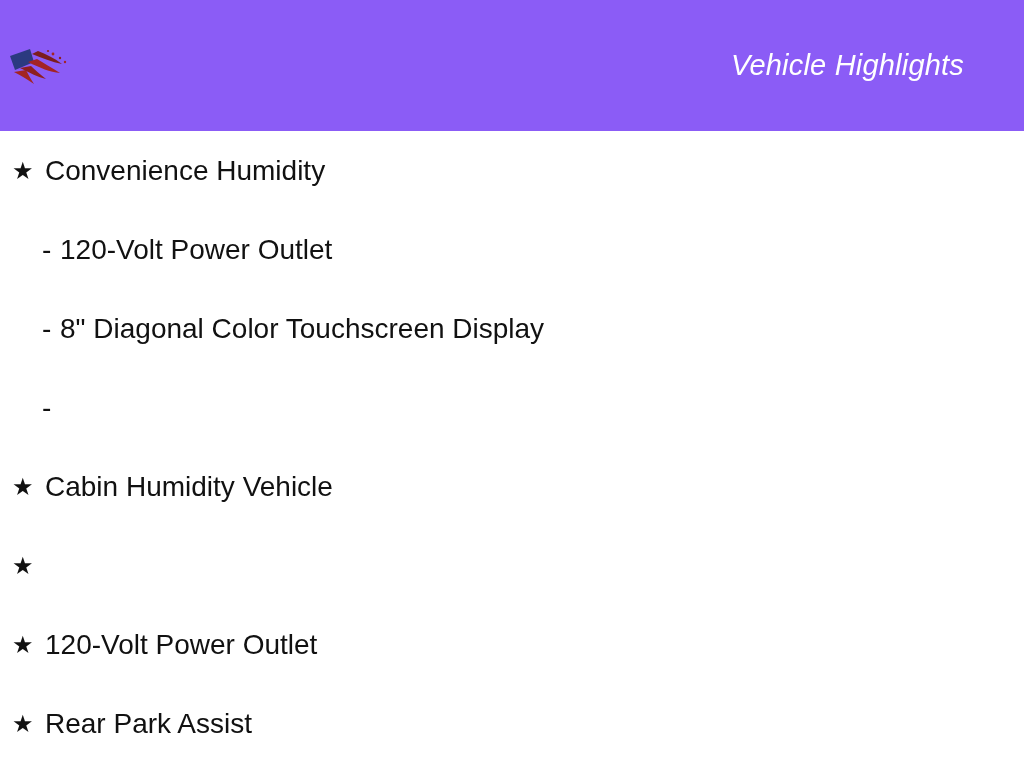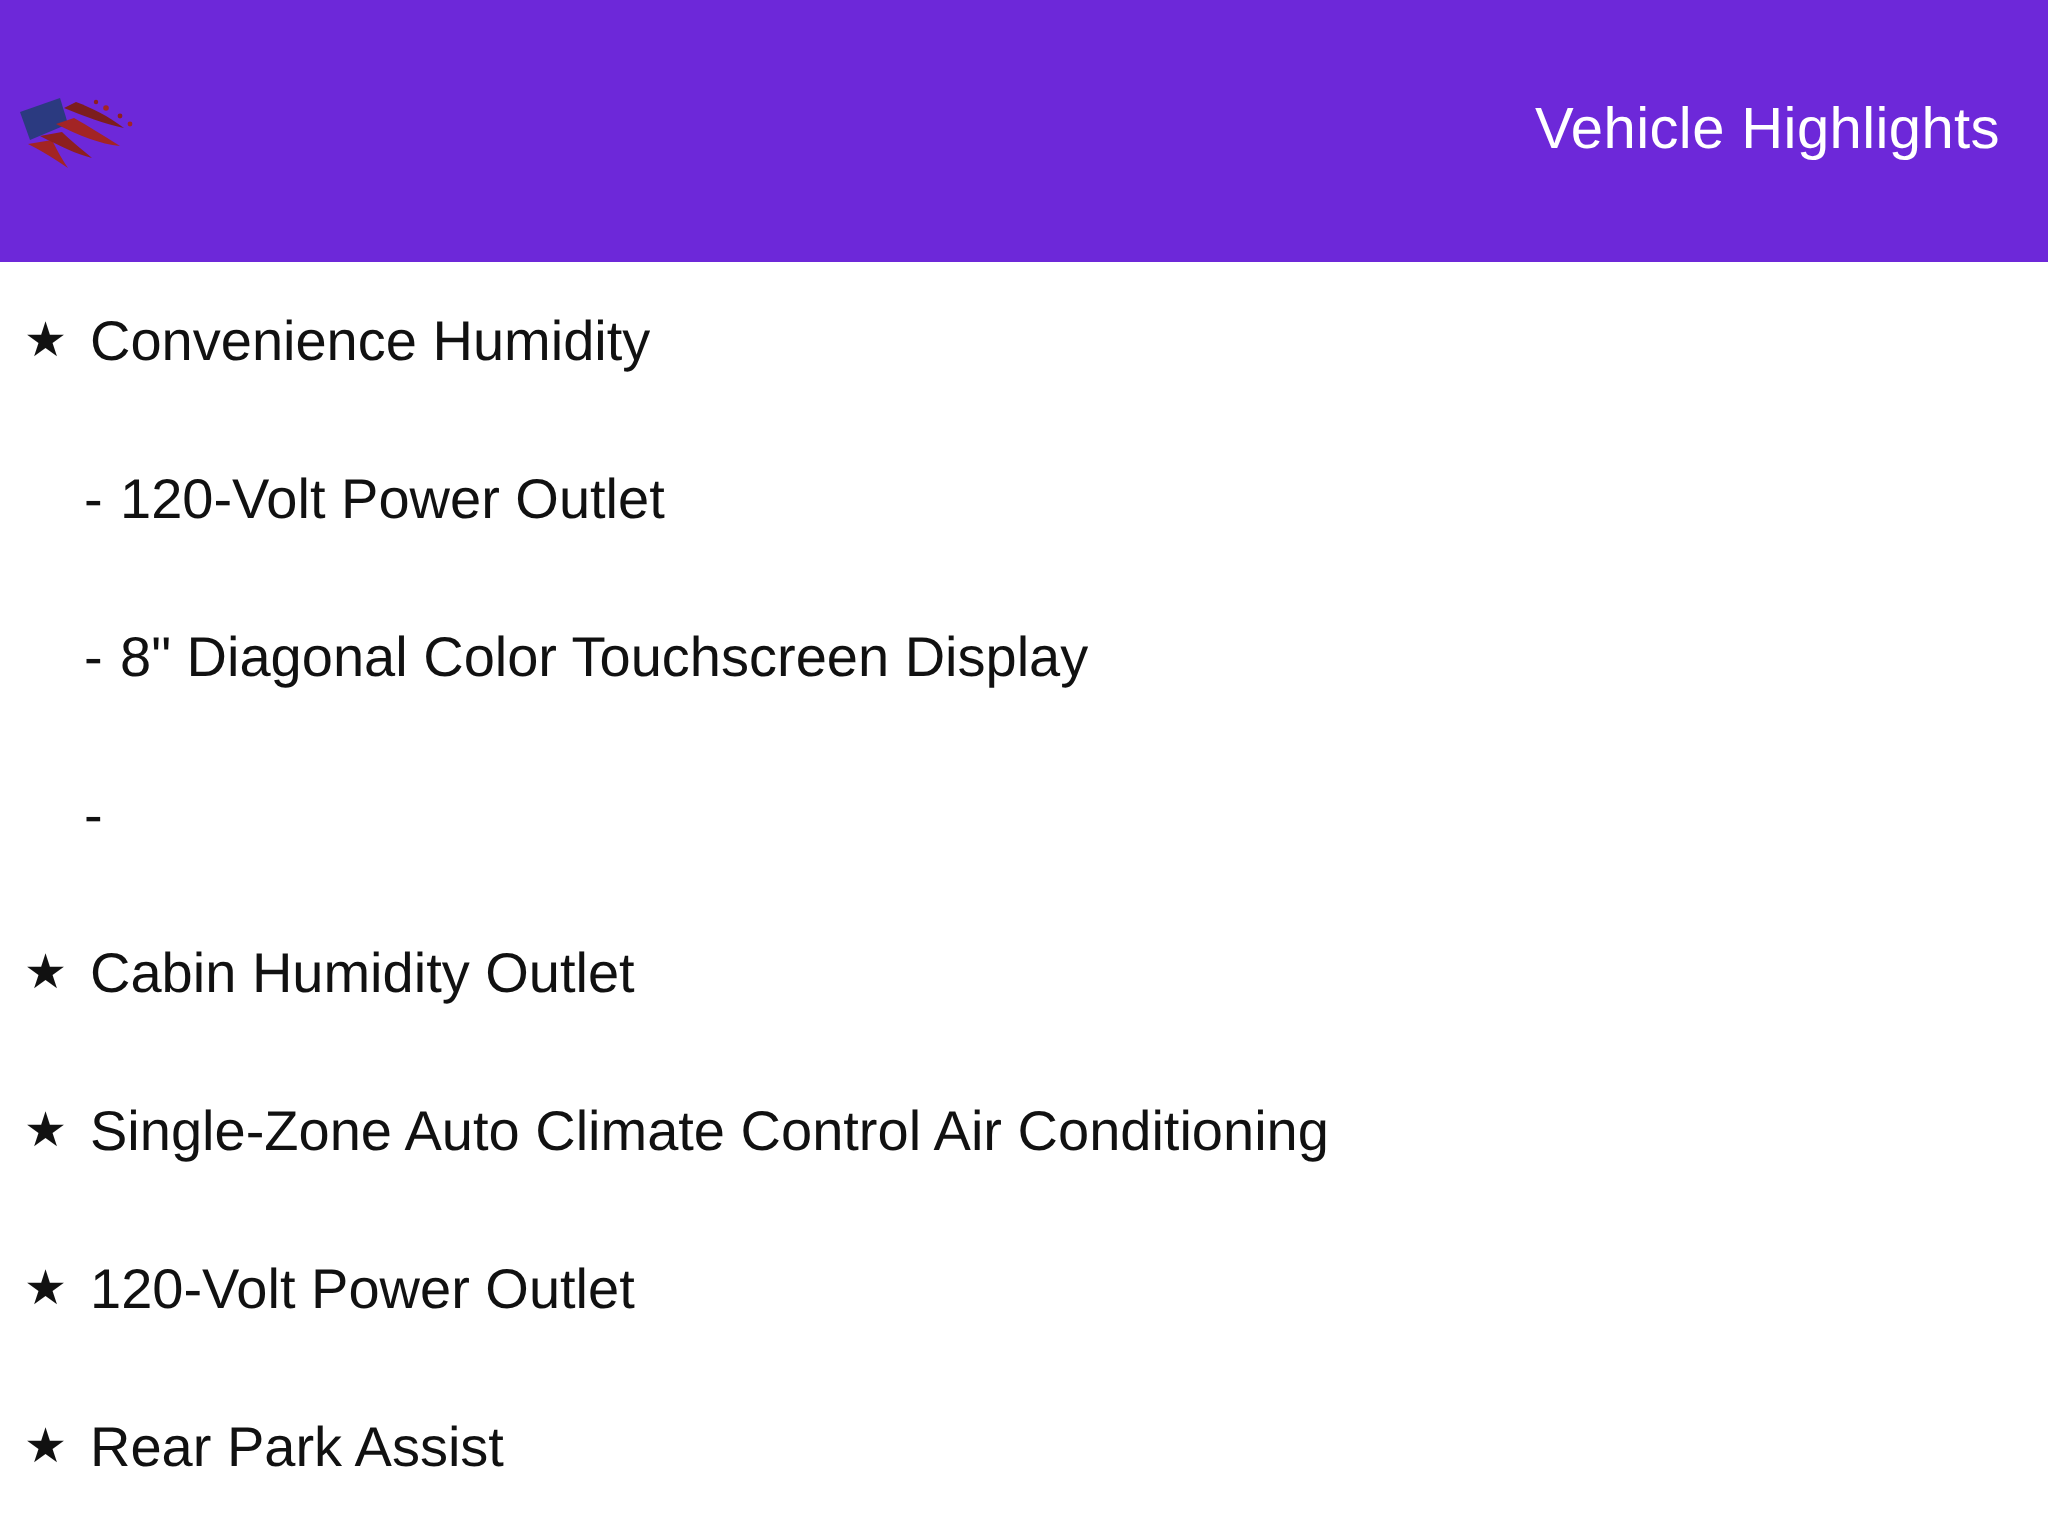--- a/index.html
+++ b/index.html
@@ -8,26 +8,27 @@
     width: 1024px;
     height: 768px;
     background: #ffffff;
     font-family: "Liberation Sans", "DejaVu Sans", sans-serif;
     overflow: hidden;
   }
   .header {
     position: relative;
     width: 100%;
     height: 131px;
-    background: #6d28d9;
+    background: #8b5cf6;
     display: flex;
     align-items: center;
     justify-content: flex-end;
     box-sizing: border-box;
-    padding-right: 24px;
+    padding-right: 60px;
+    font-style: italic;
   }
   .logo {
     position: absolute;
     left: 8px;
     top: 46px;
     width: 62px;
     height: 40px;
   }
   .header-title {
     color: #ffffff;
@@ -94,25 +95,24 @@
     </div>
     <div class="row sub">
       <span class="bullet">-</span>
       <span class="label">8" Diagonal Color Touchscreen Display</span>
     </div>
     <div class="row sub">
       <span class="bullet">-</span>
     </div>
     <div class="row feature">
       <span class="bullet">★</span>
-      <span class="label">Cabin Humidity Outlet</span>
+      <span class="label">Cabin Humidity Vehicle</span>
     </div>
     <div class="row feature">
       <span class="bullet">★</span>
-      <span class="label">Single-Zone Auto Climate Control Air Conditioning</span>
     </div>
     <div class="row feature">
       <span class="bullet">★</span>
       <span class="label">120-Volt Power Outlet</span>
     </div>
     <div class="row feature">
       <span class="bullet">★</span>
       <span class="label">Rear Park Assist</span>
     </div>
   </div>

